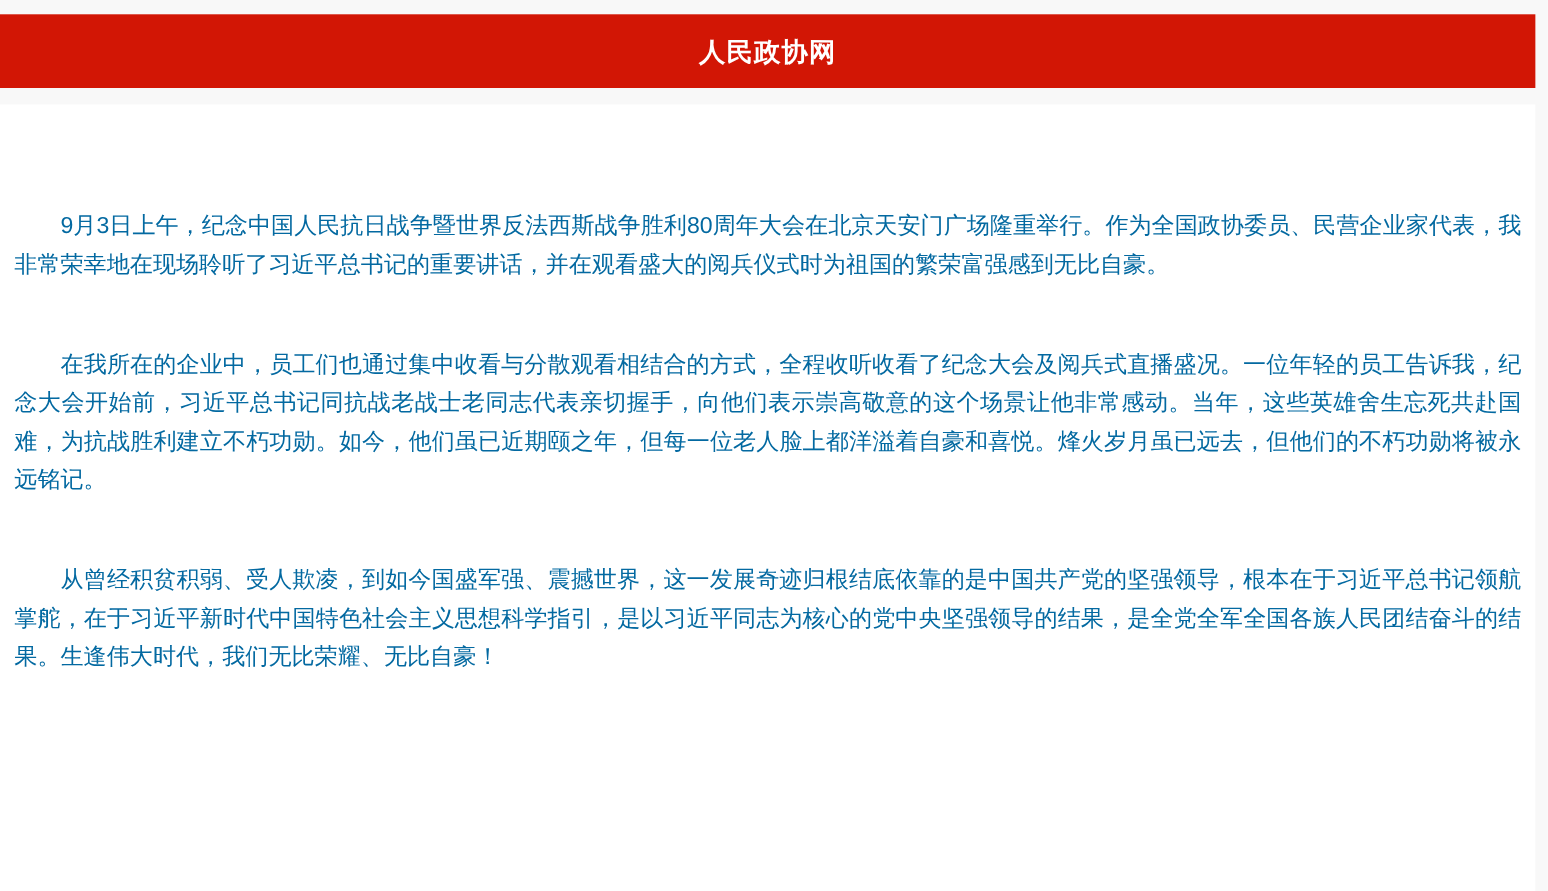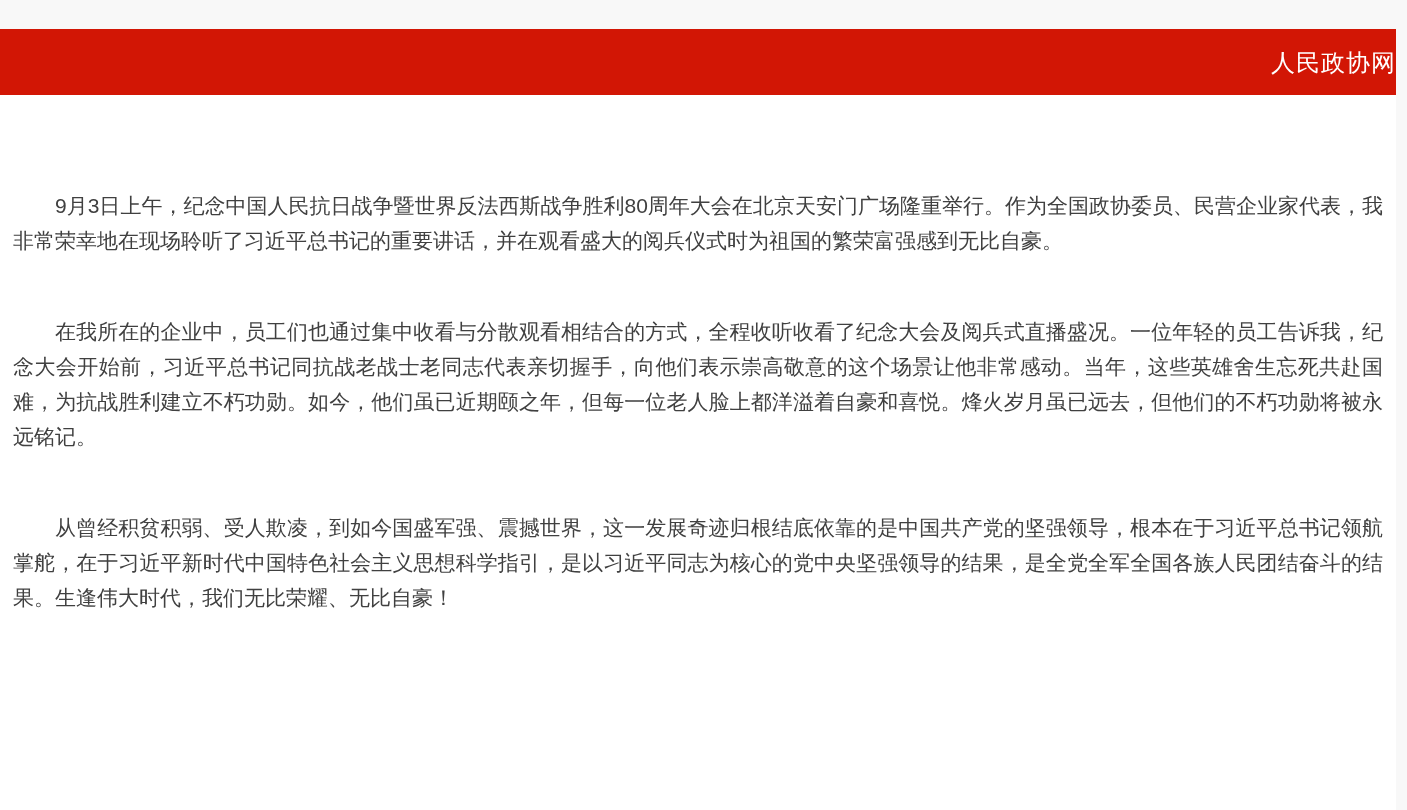--- a/index.html
+++ b/index.html
@@ -13,28 +13,29 @@
   .viewport {
     position: relative;
     width: 1407px;
     height: 810px;
     background: #f8f8f8;
     overflow: hidden;
   }
   
   .banner {
     position: absolute;
-    top: 29px;
+    top: 13px;
     left: 0;
     width: 1396px;
     height: 67px;
     background: #d21605;
     display: flex;
     align-items: center;
-    justify-content: flex-end;
+    justify-content: center;
+    font-weight: bold;
   }
   .banner .site-name {
     color: #ffffff;
     font-size: 24px;
     letter-spacing: 1px;
     cursor: pointer;
   }
   
   .sheet {
     position: absolute;
@@ -54,21 +55,21 @@
     font-weight: 700;
     color: #000000;
   }
   .article-body {
     padding-top: 93px;
   }
   .article-body p {
     margin: 0 0 56px 0;
     font-size: 21px;
     line-height: 35px;
-    color: #404040;
+    color: #0369a1;
     text-indent: 2em;
     text-align: justify;
   }
   
   .scrollbar-track {
     position: absolute;
     top: 0;
     right: 0;
     width: 11px;
     height: 810px;

